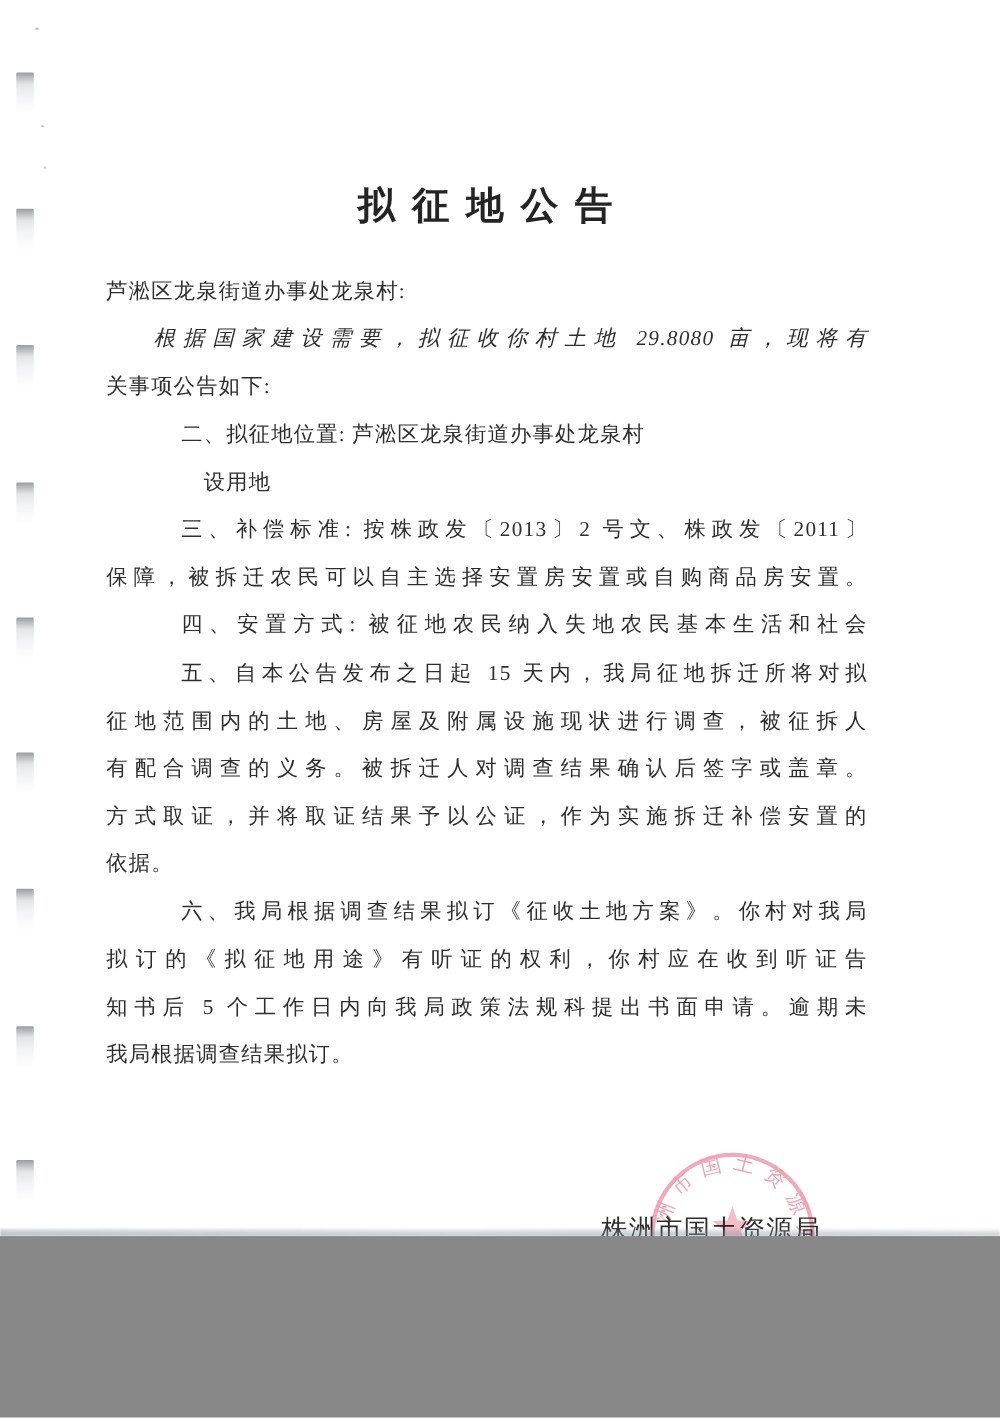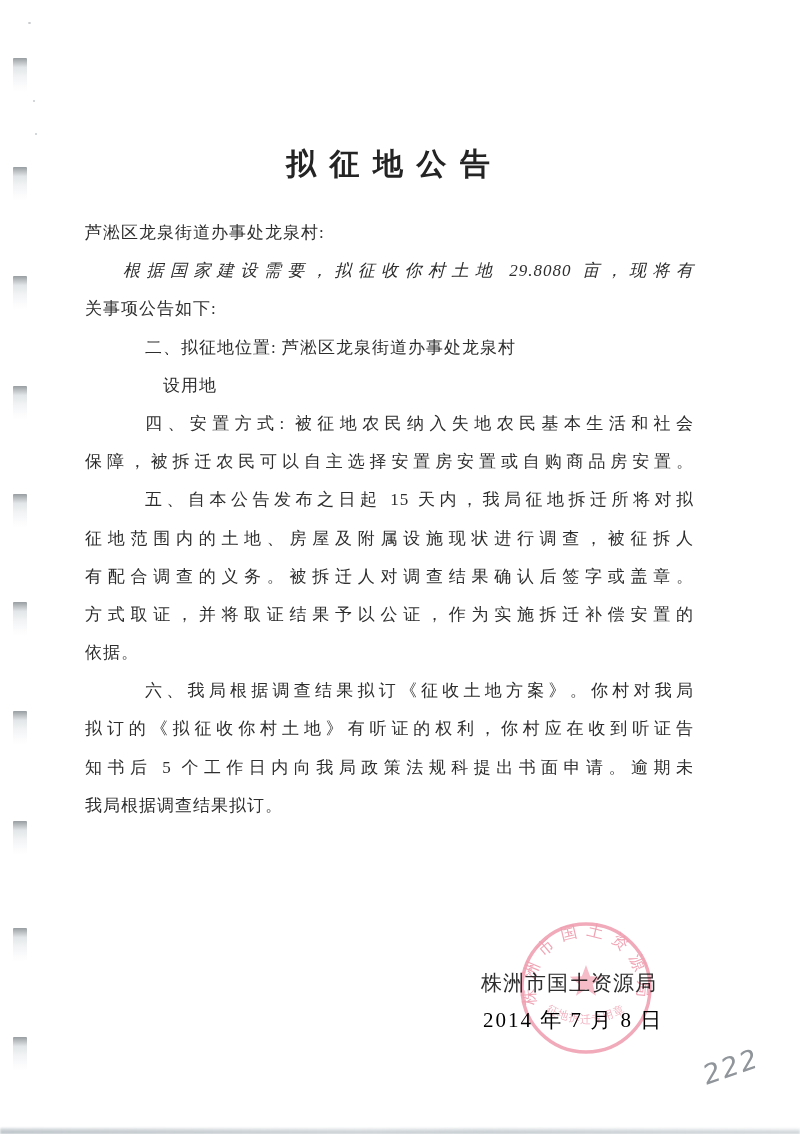--- a/index.html
+++ b/index.html
@@ -1,20 +1,20 @@
 <!DOCTYPE html>
 <html><head>
 <meta charset="utf-8">
 <style>
   html, body { margin: 0; padding: 0; background: #888; }
   * { box-sizing: border-box; }
   .page {
     position: relative;
     width: 800px;
-    height: 1134px;
+    height: 989px;
     margin: 0 auto;
     background: #ffffff;
     overflow: hidden;
     font-family: "Liberation Serif", "DejaVu Serif", serif;
     color: #2b2b2b;
   }
 
   
   .binder-mark {
     position: absolute;
@@ -140,29 +140,30 @@
   <div class="speck" style="left:28px;top:22px;width:3px;height:2px;"></div>
 
   <h1 class="doc-title">拟 征 地 公 告</h1>
 
   <div class="doc-body" id="doc-body">
       <div class="line ind-flush">芦淞区龙泉街道办事处龙泉村:</div>
       <div class="line ind-para j">根据国家建设需要，拟征收你村土地 29.8080 亩，现将有</div>
       <div class="line ind-flush">关事项公告如下:</div>
       <div class="line ind-item">二、拟征地位置: 芦淞区龙泉街道办事处龙泉村</div>
       <div class="line ind-cont">设用地</div>
+      <div class="line ind-item j">三、补偿标准: 按株政发〔2013〕2 号文、株政发〔2011〕</div>
+      <div class="line ind-flush j">保障，被拆迁农民可以自主选择安置房安置或自购商品房安置。</div>
       <div class="line ind-item j">四、安置方式: 被征地农民纳入失地农民基本生活和社会</div>
-      <div class="line ind-flush j">保障，被拆迁农民可以自主选择安置房安置或自购商品房安置。</div>
       <div class="line ind-item j">五、自本公告发布之日起 15 天内，我局征地拆迁所将对拟</div>
       <div class="line ind-flush j">征地范围内的土地、房屋及附属设施现状进行调查，被征拆人</div>
       <div class="line ind-flush j">有配合调查的义务。被拆迁人对调查结果确认后签字或盖章。</div>
       <div class="line ind-flush j">方式取证，并将取证结果予以公证，作为实施拆迁补偿安置的</div>
       <div class="line ind-flush">依据。</div>
       <div class="line ind-item j">六、我局根据调查结果拟订《征收土地方案》。你村对我局</div>
-      <div class="line ind-flush j">拟订的《拟征收你村土地》有听证的权利，你村应在收到听证告</div>
+      <div class="line ind-flush j">拟订的《拟征地用途》有听证的权利，你村应在收到听证告</div>
       <div class="line ind-flush j">知书后 5 个工作日内向我局政策法规科提出书面申请。逾期未</div>
       <div class="line ind-flush">我局根据调查结果拟订。</div>
     </div>
 
   <div class="sig-agency">株洲市国土资源局</div>
   <div class="sig-date">2014 年 7 月 8 日</div>
 
   <div class="seal">
     <svg width="140" height="140" viewBox="0 0 140 140" xmlns="http://www.w3.org/2000/svg">
       <defs>

